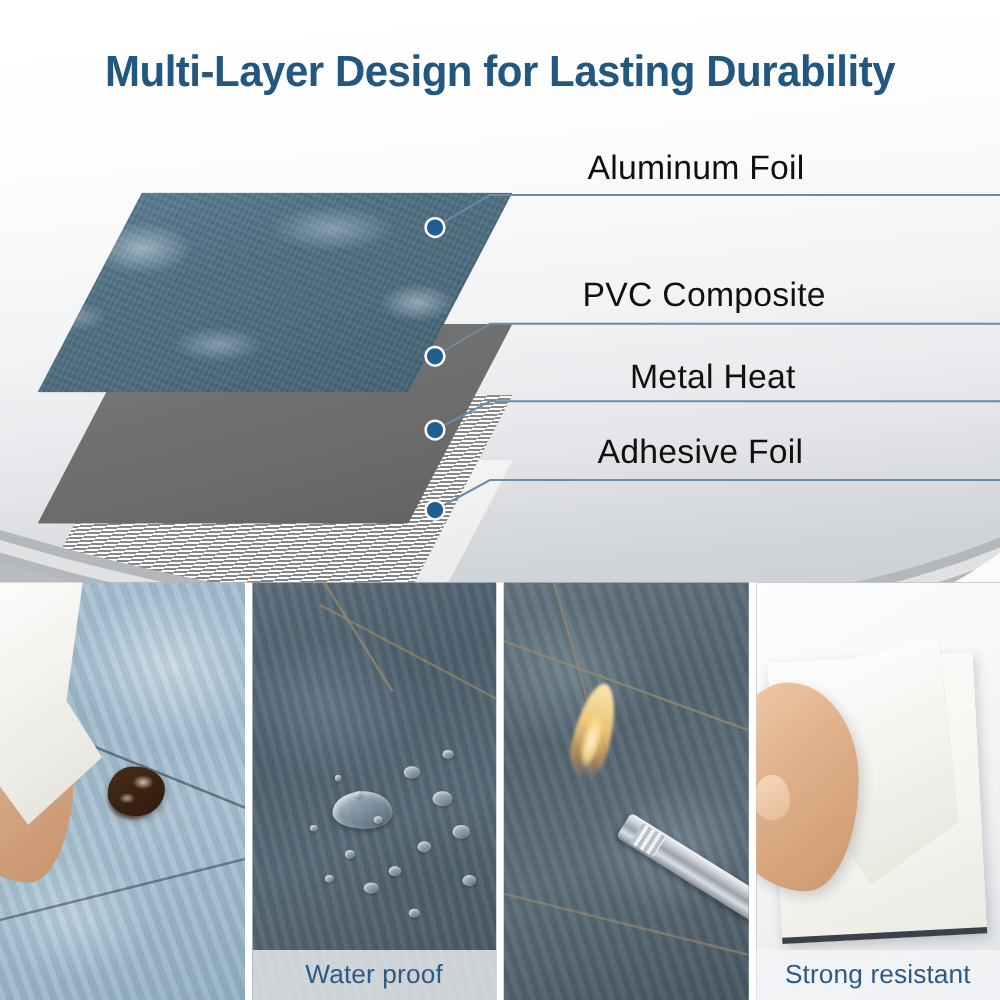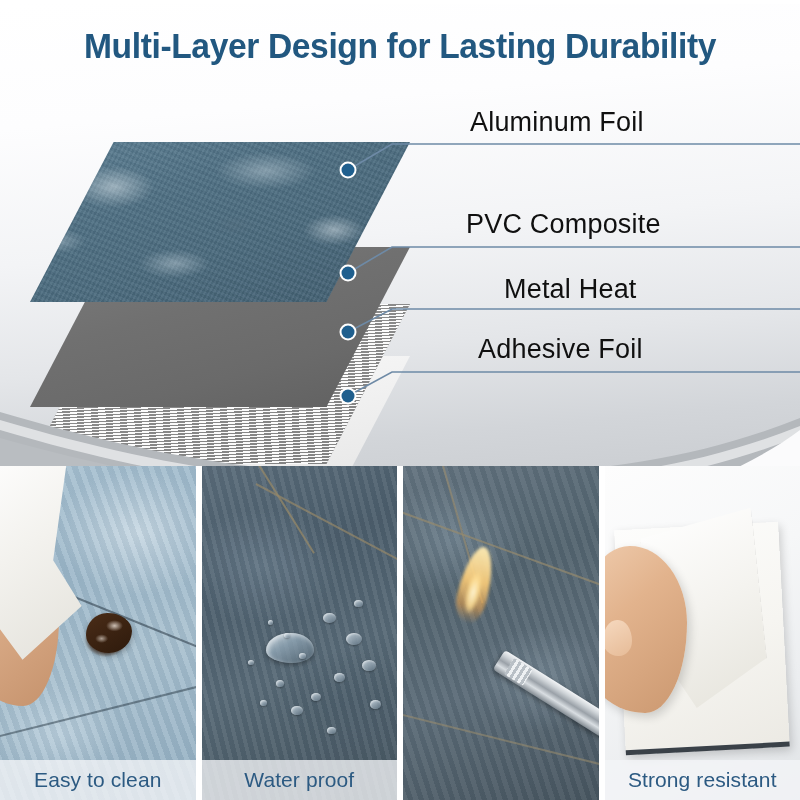--- a/index.html
+++ b/index.html
@@ -14,21 +14,21 @@
     position: relative;
     width: 800px;
     height: 800px;
     overflow: hidden;
     background: #ffffff;
   }
 
   
   .stage {
     position: absolute;
-    left: 0; top: 4px;
+    left: 0; top: 16px;
     width: 800px; height: 500px;
     background: linear-gradient(175deg, #ffffff 0%, #fdfdfe 22%, #f3f4f6 46%, #e4e6e9 66%, #d2d5d9 82%, #c6c9cd 100%);
     overflow: hidden;
   }
 
   
   .title {
     position: absolute;
     left: 0; top: 22px;
     width: 800px;
@@ -323,23 +323,20 @@
 
   <div class="photos">
 
     <div class="panel">
       <div class="panel-photo ph-clean">
         <div class="grout-a"></div>
         <div class="grout-b"></div>
         <div class="chocolate"></div>
         <div class="hand1"></div>
         <div class="tissue"></div>
-      </div>
-      <div class="caption-band">
-        <span class="caption-text">Easy to clean</span>
       </div>
     </div>
 
     <div class="panel">
       <div class="panel-photo ph-water">
         <div class="grout-c"></div>
         <div class="grout-d"></div>
         <div class="bigdrop"></div>
         <div class="drop" style="left:62%;top:44%;width:13px;height:10px;"></div>
         <div class="drop" style="left:74%;top:50%;width:16px;height:12px;"></div>

